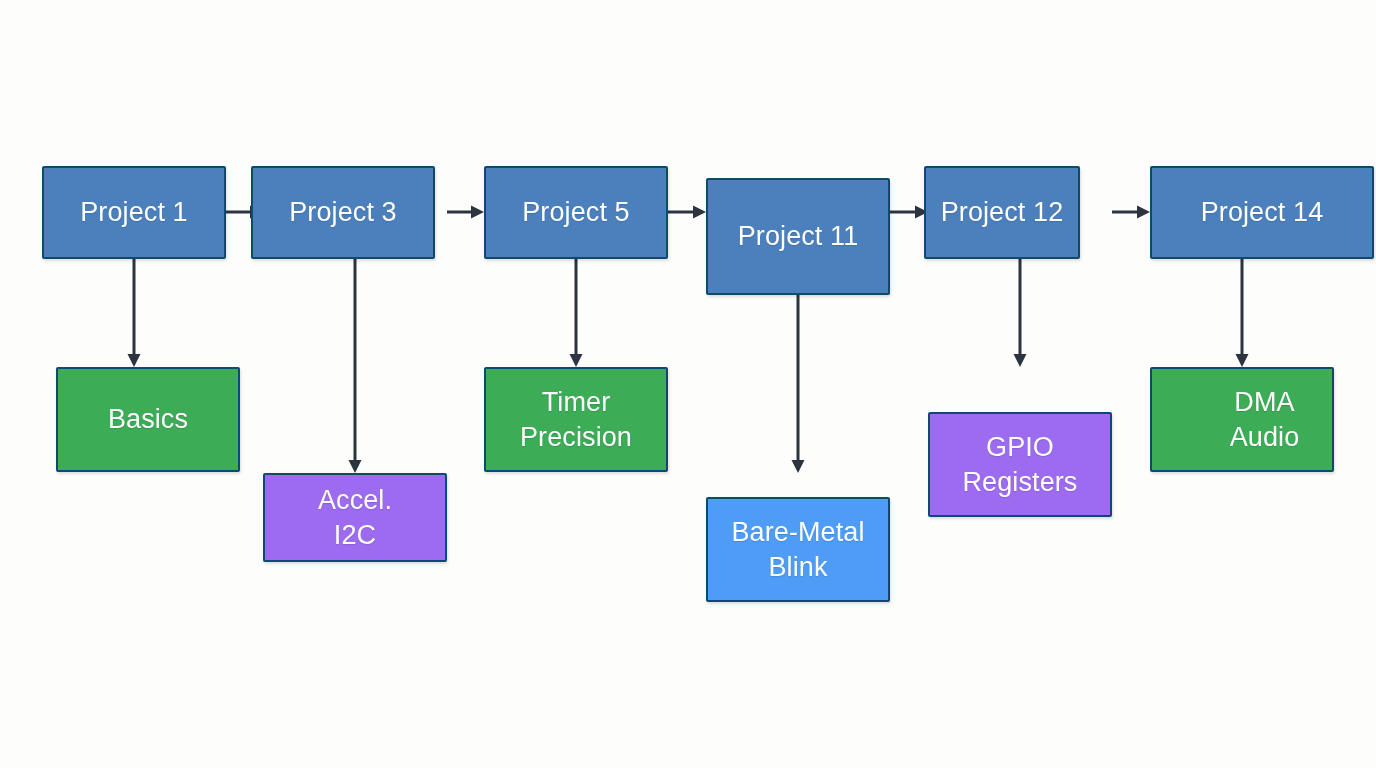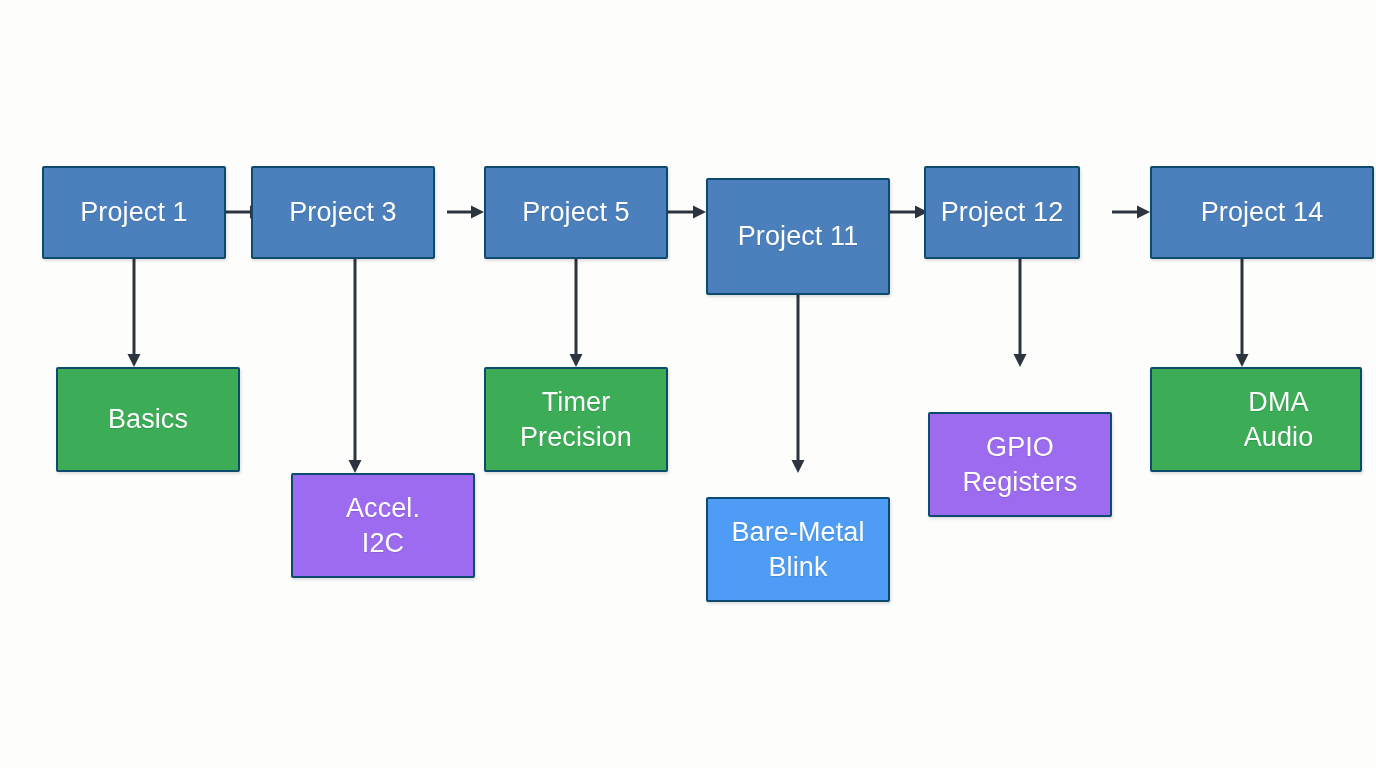--- a/index.html
+++ b/index.html
@@ -100,24 +100,24 @@
       </g>
     </svg>
   <div id="node-layer">
       <div class="node blue" style="left: 42px; top: 166px; width: 184px; height: 93px;"><span>Project 1</span></div>
       <div class="node blue" style="left: 251px; top: 166px; width: 184px; height: 93px;"><span>Project 3</span></div>
       <div class="node blue" style="left: 484px; top: 166px; width: 184px; height: 93px;"><span>Project 5</span></div>
       <div class="node blue" style="left: 706px; top: 178px; width: 184px; height: 117px;"><span>Project 11</span></div>
       <div class="node blue" style="left: 924px; top: 166px; width: 156px; height: 93px;"><span>Project 12</span></div>
       <div class="node blue" style="left: 1150px; top: 166px; width: 224px; height: 93px;"><span>Project 14</span></div>
       <div class="node green" style="left: 56px; top: 367px; width: 184px; height: 105px;"><span>Basics</span></div>
-      <div class="node purple" style="left: 263px; top: 473px; width: 184px; height: 105px; margin-left: 28px;"><span>Accel.
+      <div class="node purple" style="left: 263px; top: 473px; width: 184px; height: 89px;"><span>Accel.
 I2C</span></div>
       <div class="node green" style="left: 484px; top: 367px; width: 184px; height: 105px;"><span>Timer
 Precision</span></div>
       <div class="node lightblue" style="left: 706px; top: 473px; width: 184px; height: 105px; margin-top: 24px;"><span>Bare-Metal
 Blink</span></div>
       <div class="node purple" style="left: 928px; top: 367px; width: 184px; height: 105px; margin-top: 45px;"><span>GPIO
 Registers</span></div>
-      <div class="node green" style="left: 1150px; top: 367px; width: 212px; height: 105px; padding-left: 45px;"><span>DMA
+      <div class="node green" style="left: 1150px; top: 367px; width: 184px; height: 105px; padding-left: 45px;"><span>DMA
 Audio</span></div>
     </div>
 </div>
 
 </body></html>

